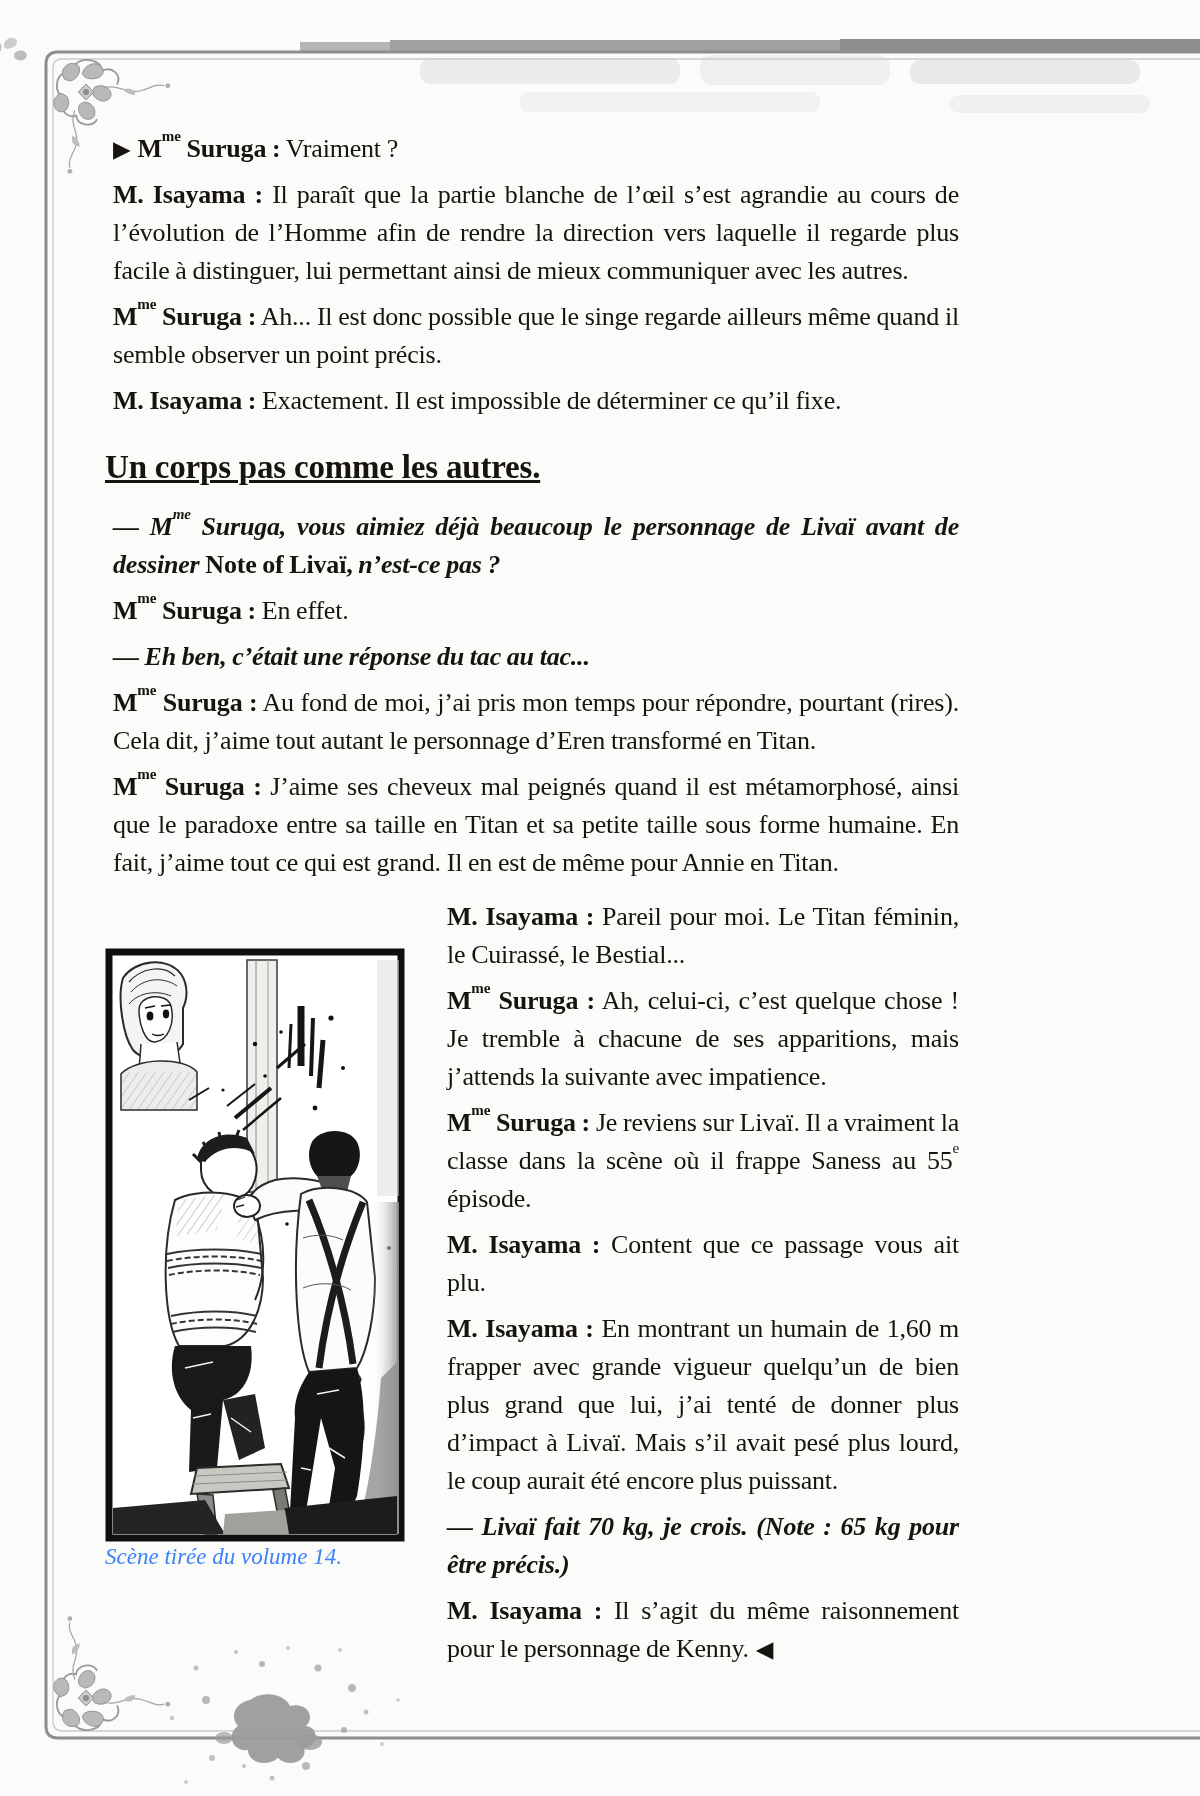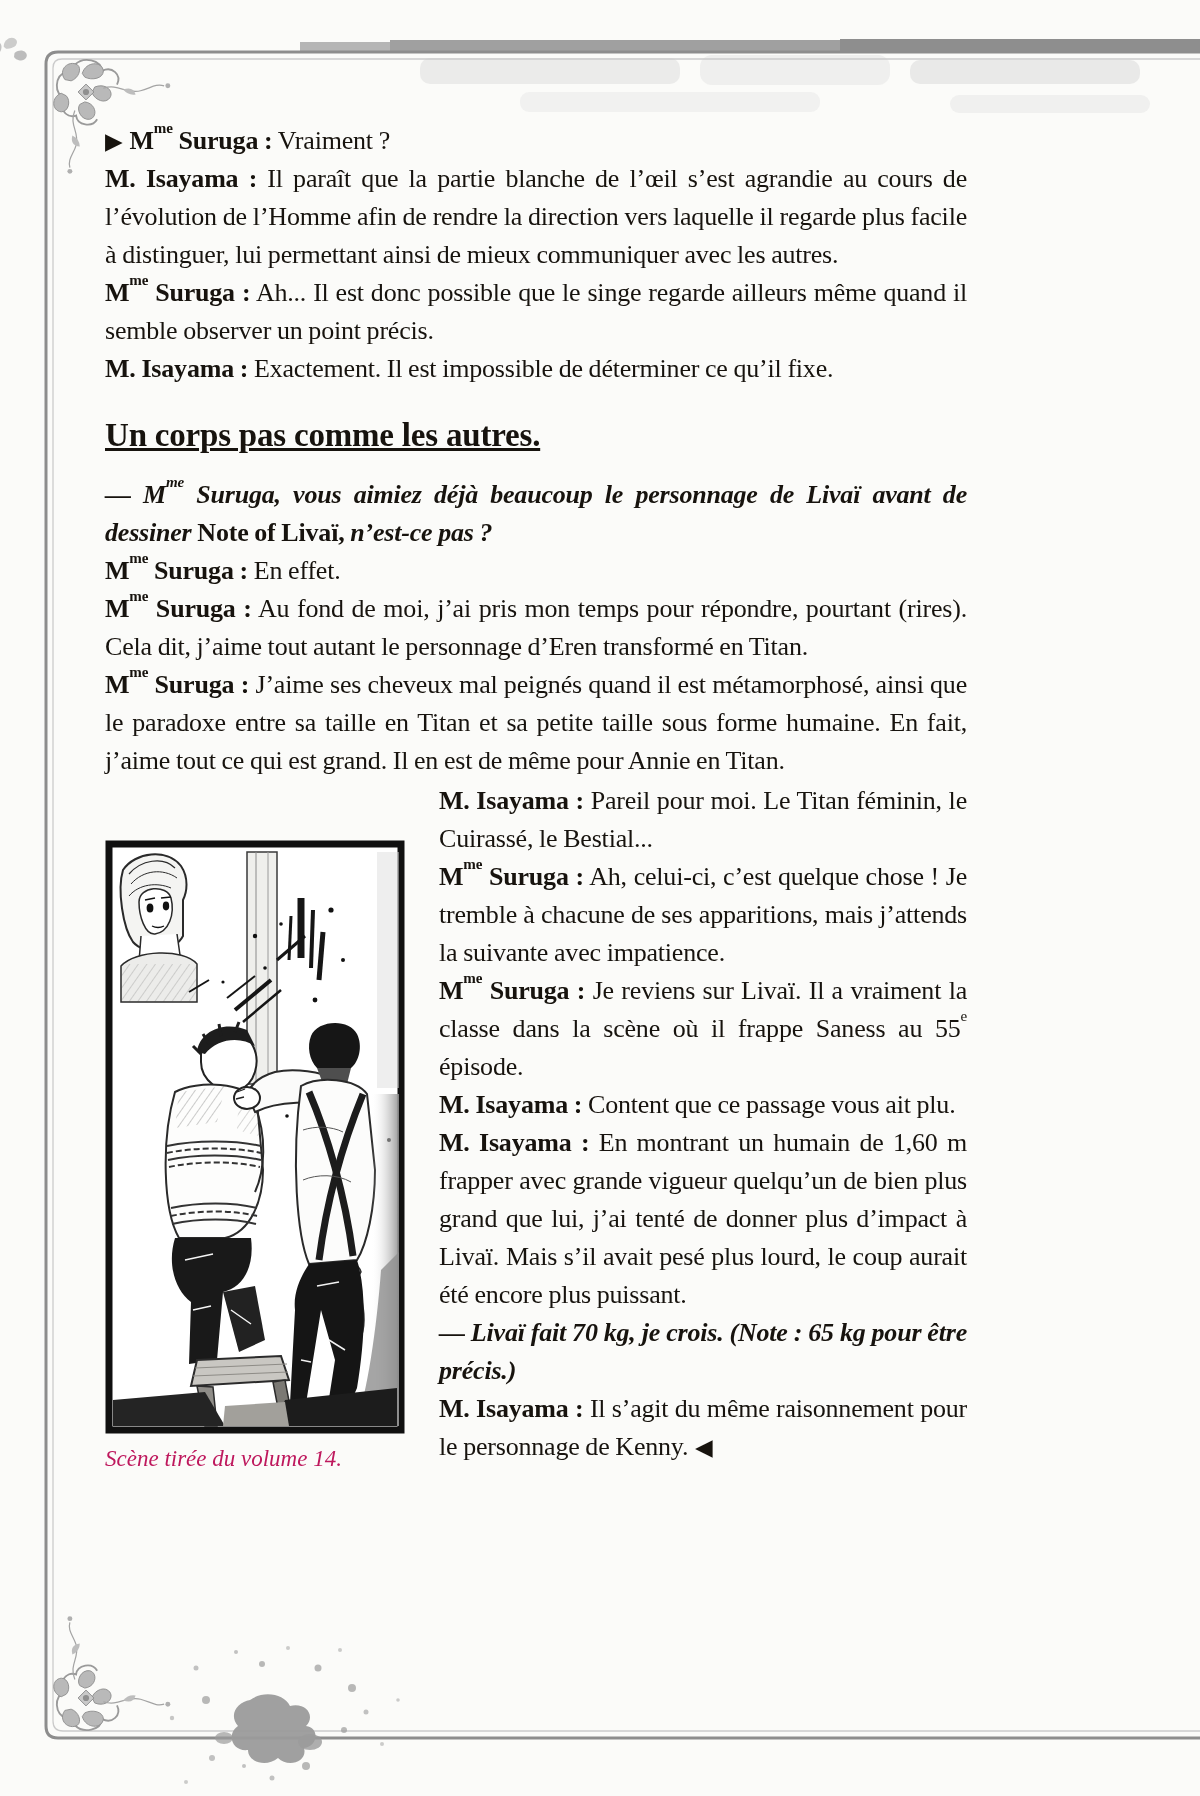--- a/index.html
+++ b/index.html
@@ -2,38 +2,38 @@
 <html><head>
 <meta charset="utf-8">
 <style>
   html,body{margin:0;padding:0;}
   body{width:1200px;height:1796px;position:relative;overflow:hidden;
        background:#fbfbf9;color:#17130e;
        font-family:"Liberation Serif","DejaVu Serif",serif;}
   .page{position:absolute;inset:0;}
   .decor{position:absolute;left:0;top:0;pointer-events:none;}
   .content{position:absolute;left:105px;top:122px;width:862px;}
-  p.para{margin:0;text-align:justify;font-size:26px;line-height:38px;
+  p.para{margin:8px;text-align:justify;font-size:26px;line-height:38px;
          letter-spacing:-0.2px;word-spacing:-0.5px;}
   .s-r{font-style:normal;}
   .s-b{font-weight:700;}
   .s-bi{font-weight:700;font-style:italic;}
   .s-marker{font-family:"DejaVu Sans",sans-serif;font-style:normal;font-weight:400;
             font-size:23px;letter-spacing:0;}
   sup.su{font-size:58%;line-height:0;position:relative;top:-0.45em;}
   h2.heading{font-size:33px;line-height:42px;font-weight:700;margin:26px 0 20px 0;
              letter-spacing:-0.2px;text-decoration:underline;}
   .cols{display:flex;margin-top:2px;}
   .col-left{flex:none;width:302px;margin-right:32px;}
   .col-right{flex:1;min-width:0;}
   figure.manga{margin:58px 0 0 0;padding:0;}
   .panel{width:300px;height:594px;}
   .panel svg{display:block;}
-  figcaption.cap{font-style:italic;font-size:23px;line-height:30px;margin-top:10px;
-                 color:#be185d;letter-spacing:0;}
+  figcaption.cap{font-style:italic;font-size:23px;line-height:30px;margin-top:0;
+                 color:#3b82f6;letter-spacing:0;}
 </style>
 </head>
 <body>
 
 <div class="page">
 
   <svg class="decor" width="1200" height="1796" viewBox="0 0 1200 1796">
     <defs>
       <g id="orn">
         <path d="M-30,-34 C-52,-26 -52,4 -34,10 C-46,22 -34,44 -16,38 C-14,54 10,58 18,44" fill="none" stroke="#9a9a9a" stroke-width="3"></path>
@@ -114,20 +114,21 @@
         <p class="para"><span class="s-b">M. Isayama&nbsp;:</span><span class="s-r"> Il paraît que la partie blanche de l’œil s’est agrandie au cours de l’évolution de l’Homme afin de rendre la direction vers laquelle il regarde plus facile à distinguer, lui permettant ainsi de mieux communiquer avec les autres.</span></p>
         <p class="para"><span class="s-b">M</span><sup class="su s-b">me</sup><span class="s-b"> Suruga&nbsp;:</span><span class="s-r"> Ah... Il est donc possible que le singe regarde ailleurs même quand il semble observer un point précis.</span></p>
         <p class="para"><span class="s-b">M. Isayama&nbsp;:</span><span class="s-r"> Exactement. Il est impossible de déterminer ce qu’il fixe.</span></p>
       </div>
 
     <h2 class="heading">Un corps pas comme les autres.</h2>
 
     <div>
         <p class="para"><span class="s-bi">— M</span><sup class="su s-bi">me</sup><span class="s-bi"> Suruga, vous aimiez déjà beaucoup le personnage de Livaï avant de dessiner </span><span class="s-b">Note of Livaï,</span><span class="s-bi"> n’est-ce pas&nbsp;?</span></p>
         <p class="para"><span class="s-b">M</span><sup class="su s-b">me</sup><span class="s-b"> Suruga&nbsp;:</span><span class="s-r"> En effet.</span></p>
+        <p class="para"><span class="s-bi">— Eh ben, c’était une réponse du tac au tac...</span></p>
         <p class="para"><span class="s-b">M</span><sup class="su s-b">me</sup><span class="s-b"> Suruga&nbsp;:</span><span class="s-r"> Au fond de moi, j’ai pris mon temps pour répondre, pourtant (rires). Cela dit, j’aime tout autant le personnage d’Eren transformé en Titan.</span></p>
         <p class="para"><span class="s-b">M</span><sup class="su s-b">me</sup><span class="s-b"> Suruga&nbsp;:</span><span class="s-r"> J’aime ses cheveux mal peignés quand il est métamorphosé, ainsi que le paradoxe entre sa taille en Titan et sa petite taille sous forme humaine. En fait, j’aime tout ce qui est grand. Il en est de même pour Annie en Titan.</span></p>
       </div>
 
     <div class="cols">
       <div class="col-left">
         <figure class="manga">
           <div class="panel">
 
             <svg width="300" height="594" viewBox="0 0 300 594">

